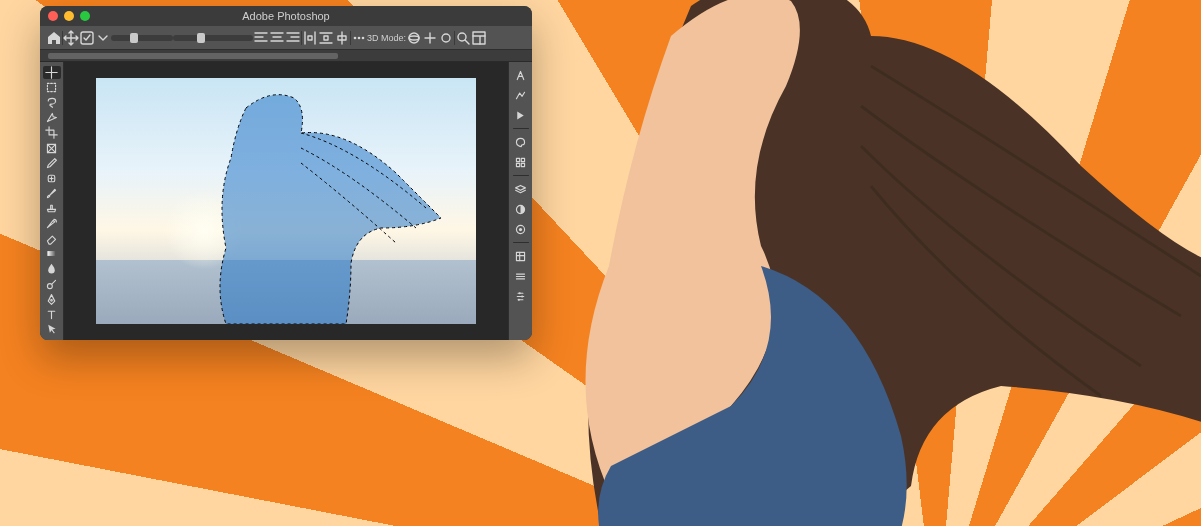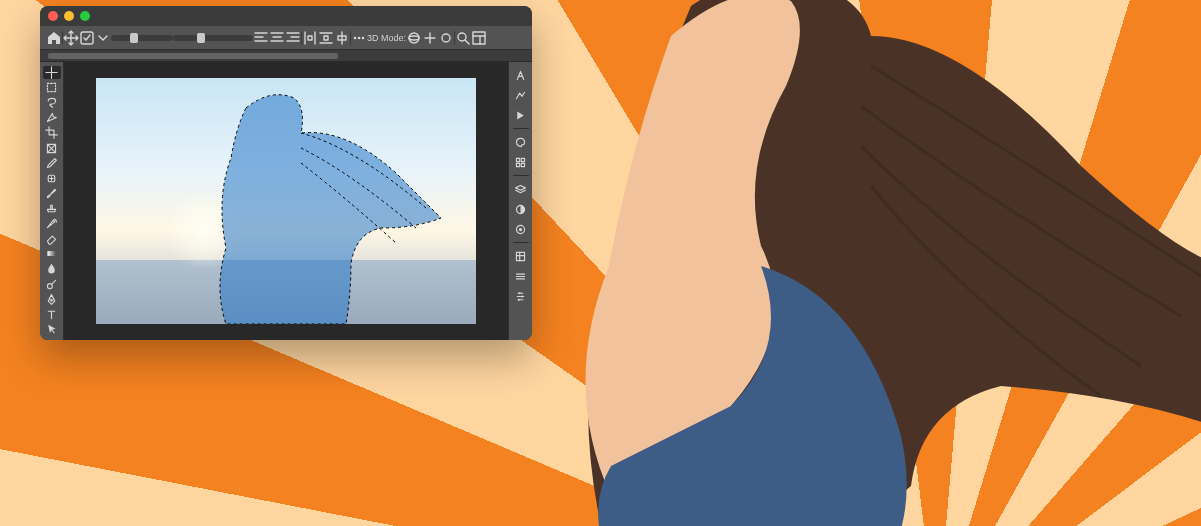--- a/index.html
+++ b/index.html
@@ -140,20 +140,21 @@
 </div>
 
 <div class="ps-window">
 
   <div class="titlebar">
     <div class="traffic">
       <span class="tl-close"></span>
       <span class="tl-min"></span>
       <span class="tl-max"></span>
     </div>
+    <div class="title">Adobe Photoshop</div>
   </div>
 
   <div class="optionbar">
     <div class="ico">
       <svg viewBox="0 0 16 16">
           <path class="ic-fill" d="M8 2 L14 7 V14 H10 V10 H6 V14 H2 V7 Z"></path>
         </svg>
     </div>
     <div class="divider"></div>
     <div class="ico">

